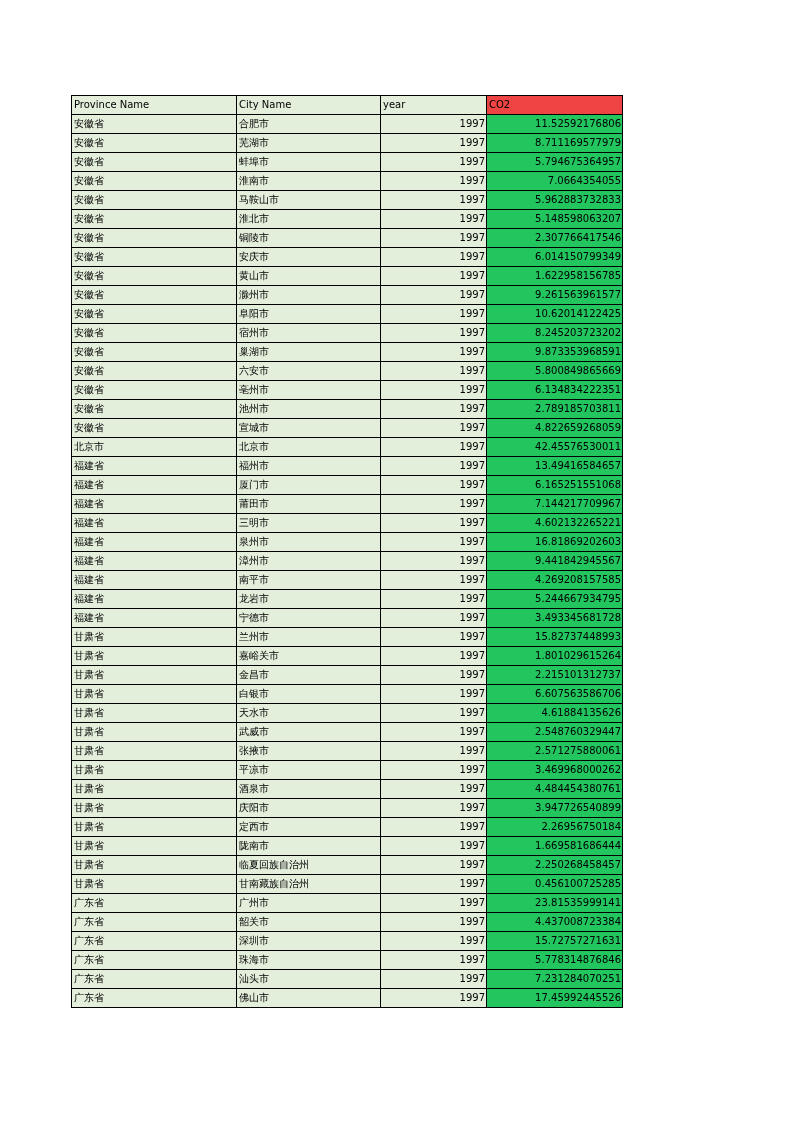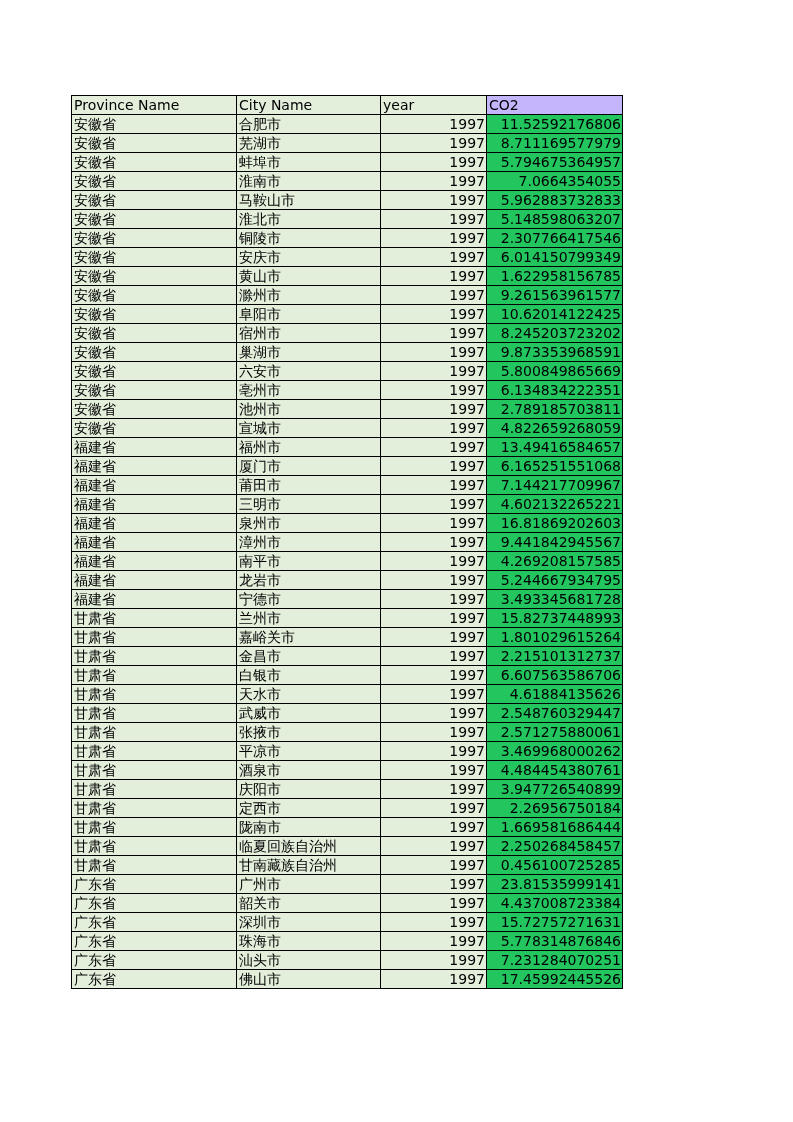--- a/index.html
+++ b/index.html
@@ -4,35 +4,35 @@
 <style>
   html, body { margin: 0; padding: 0; background: #ffffff; }
   body { width: 793px; height: 1122px; position: relative; overflow: hidden; }
   .sheet {
     position: absolute;
     left: 71px;
     top: 95px;
     border-collapse: collapse;
     table-layout: fixed;
     font-family: "DejaVu Sans", sans-serif;
-    font-size: 14px;
+    font-size: 10px;
     color: #000000;
   }
   .sheet td {
     height: 18px;
     padding: 0 1px 0 2px;
     border: 1px solid #000000;
     line-height: 18px;
     white-space: nowrap;
     overflow: hidden;
     background: #e3eedb;
   }
   .sheet td.num { text-align: right; }
   .sheet td.co2 { background: #22c55e; }
-  .sheet tr.header td.co2 { background: #c4b5fd; }
+  .sheet tr.header td.co2 { background: #ef4444; }
   col.c1 { width: 165px; }
   col.c2 { width: 144px; }
   col.c3 { width: 106px; }
   col.c4 { width: 136px; }
 </style>
 </head>
 <body>
 
 <table class="sheet">
   <colgroup>
@@ -144,20 +144,26 @@
         <td class="num">1997</td>
         <td class="num co2">2.789185703811</td>
       </tr>
       <tr>
         <td>安徽省</td>
         <td>宣城市</td>
         <td class="num">1997</td>
         <td class="num co2">4.822659268059</td>
       </tr>
       <tr>
+        <td>北京市</td>
+        <td>北京市</td>
+        <td class="num">1997</td>
+        <td class="num co2">42.45576530011</td>
+      </tr>
+      <tr>
         <td>福建省</td>
         <td>福州市</td>
         <td class="num">1997</td>
         <td class="num co2">13.49416584657</td>
       </tr>
       <tr>
         <td>福建省</td>
         <td>厦门市</td>
         <td class="num">1997</td>
         <td class="num co2">6.165251551068</td>

